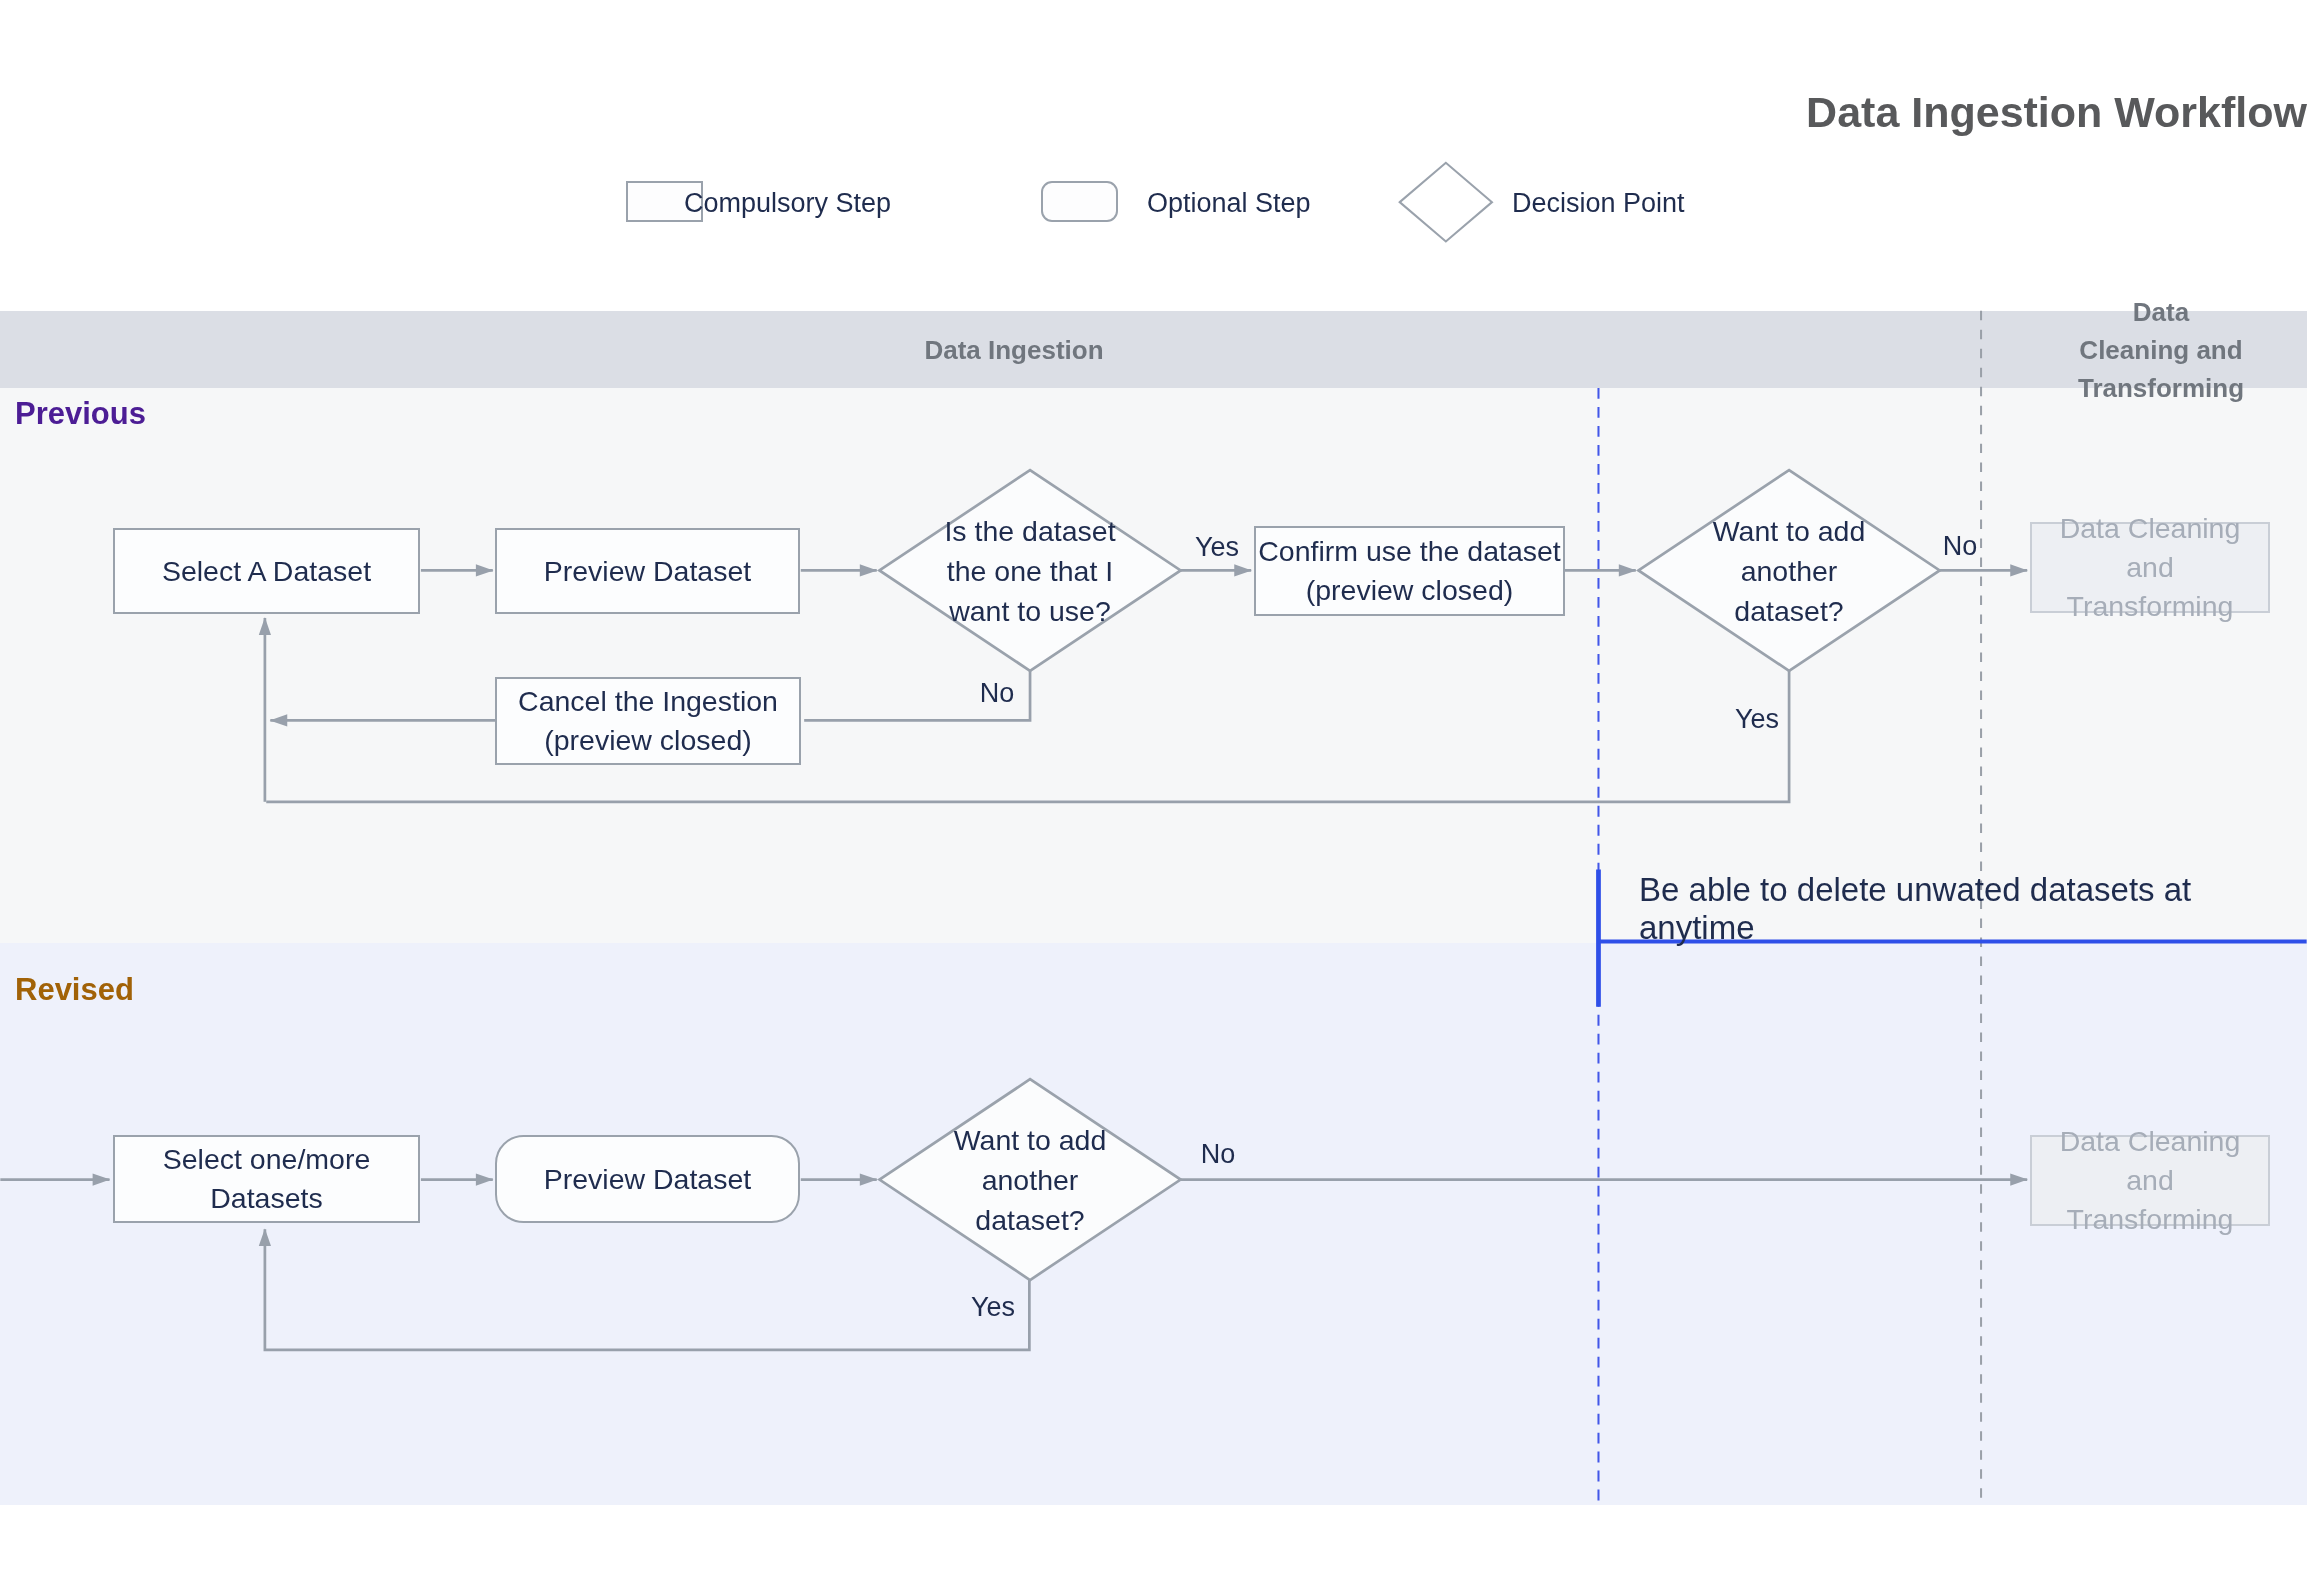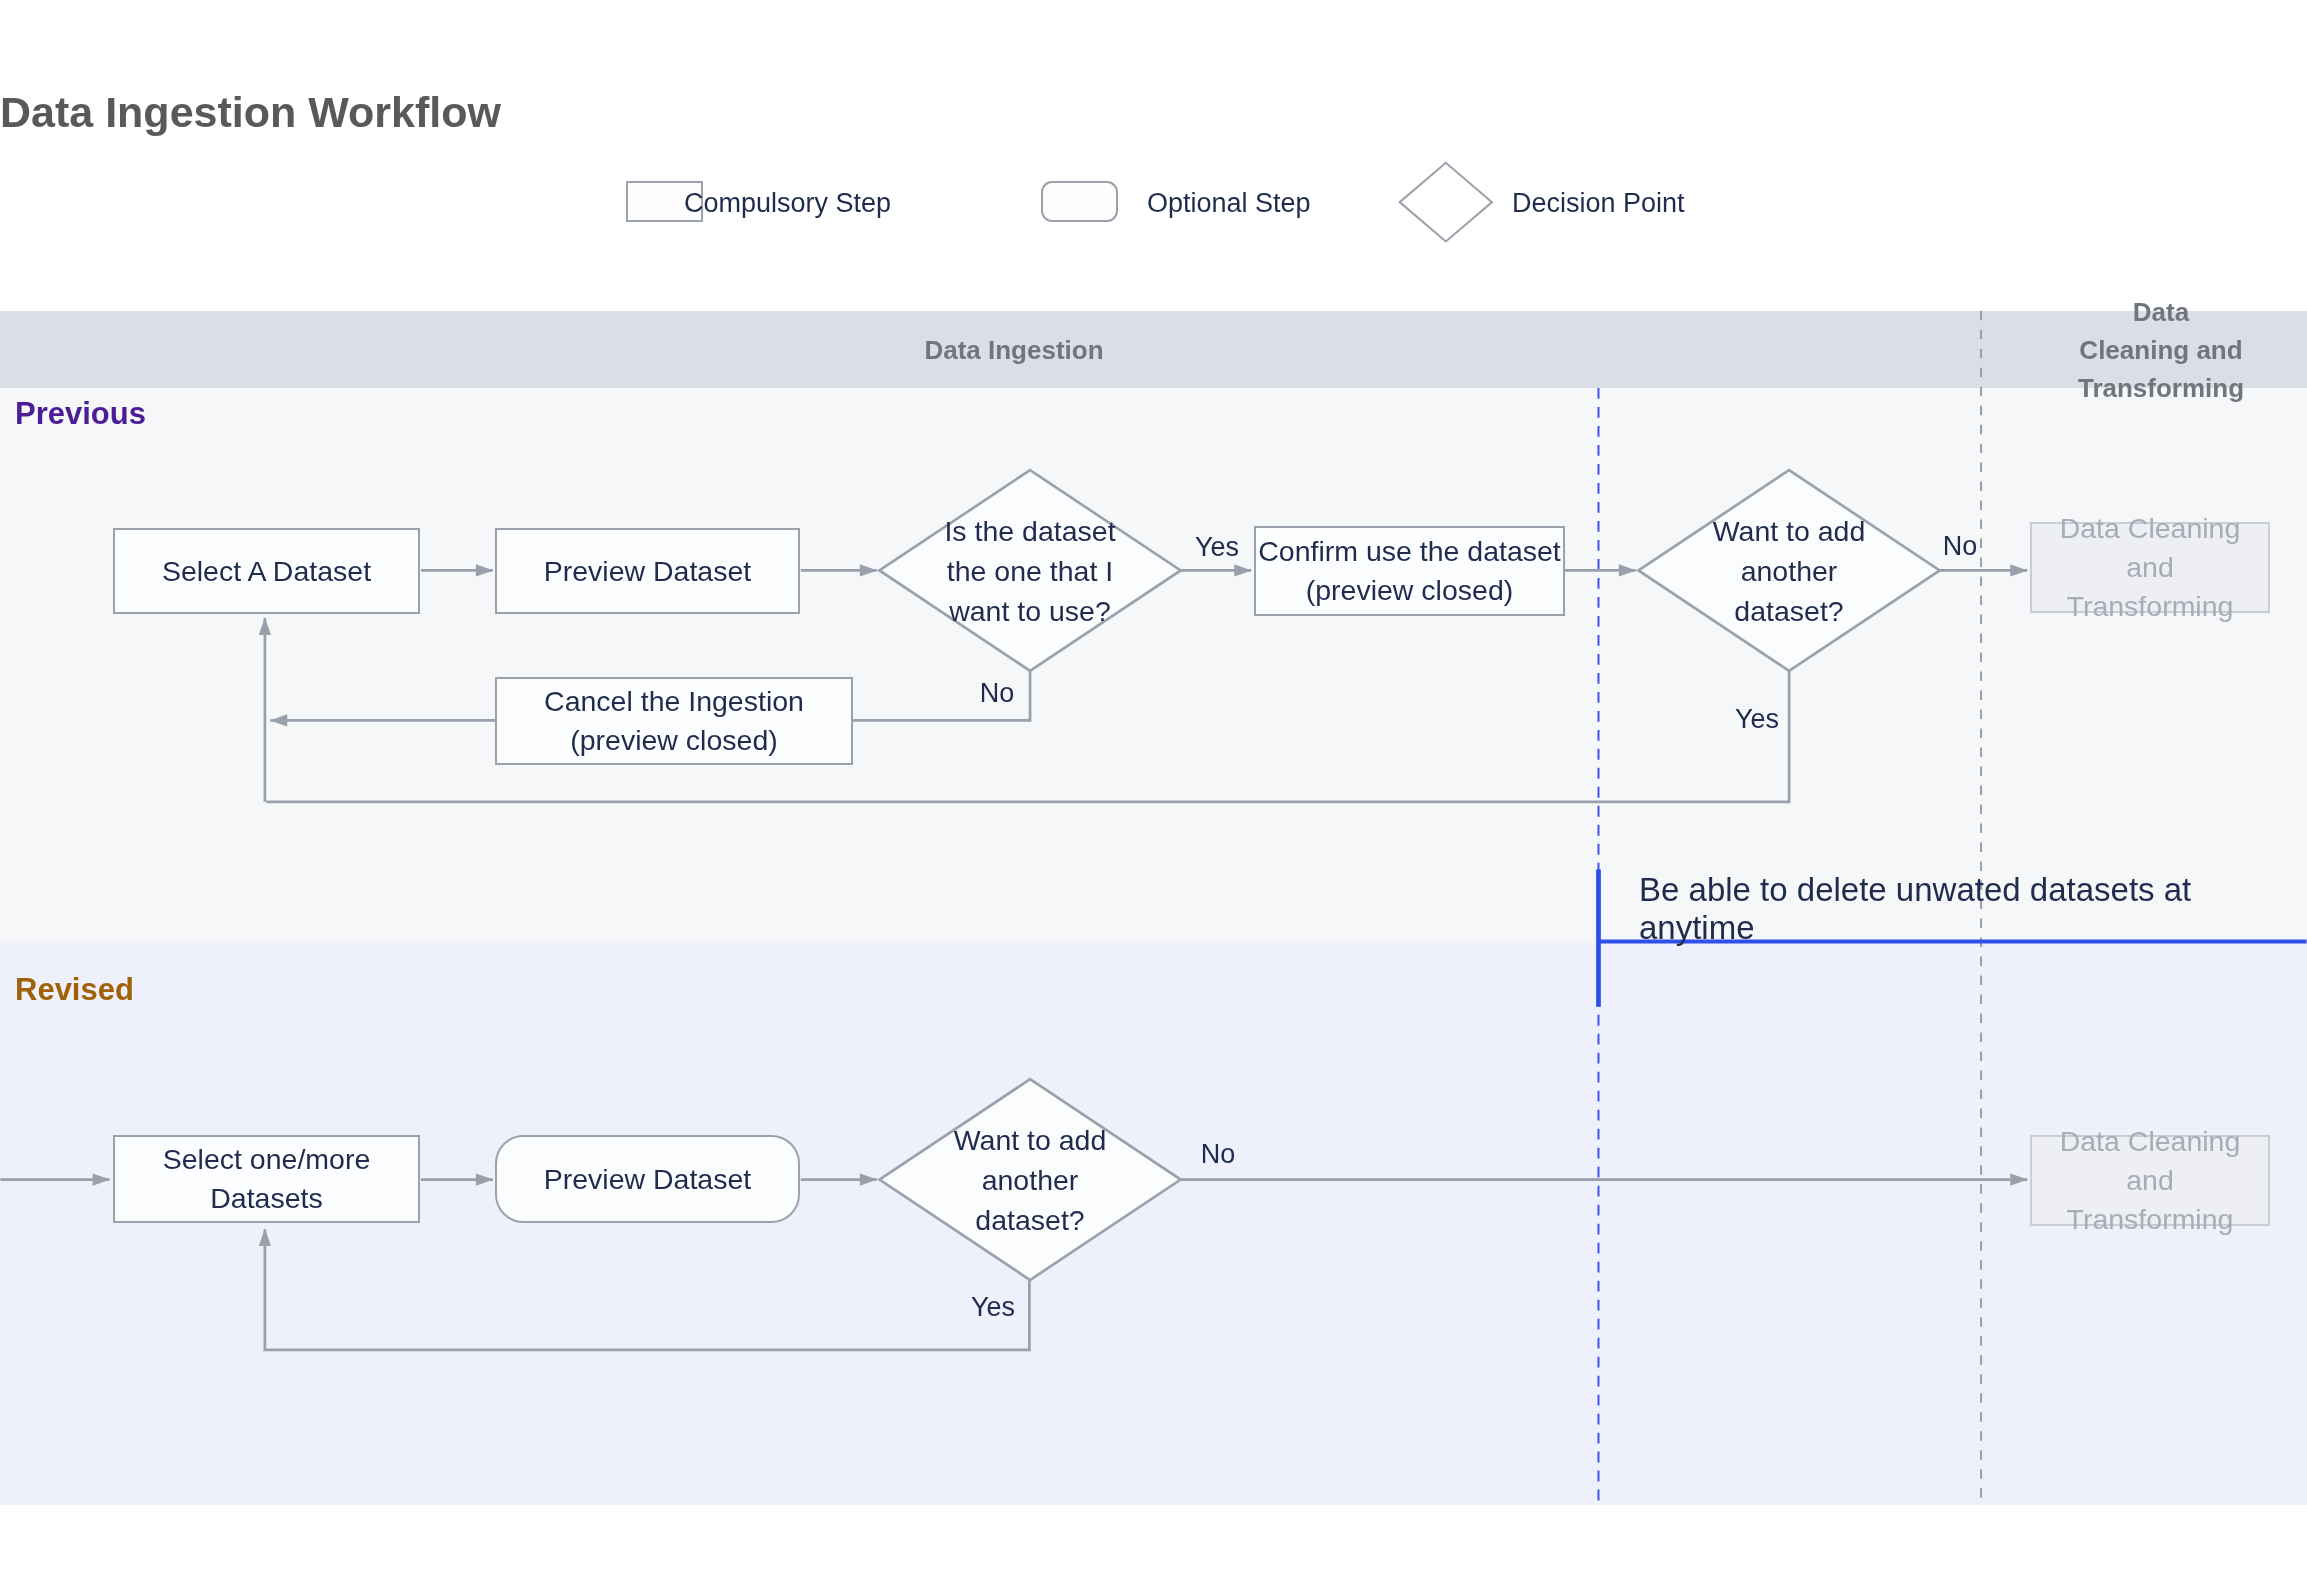--- a/index.html
+++ b/index.html
@@ -7,21 +7,21 @@
     position:relative;width:2307px;height:1590px;background:#ffffff;overflow:hidden;
     font-family:"Liberation Sans","DejaVu Sans",sans-serif;color:#1f2c4e;
   }
   .bg{position:absolute;left:0;width:2307px;}
   #band{top:311px;height:77px;background:#dbdee5;}
   #sec-previous{top:388px;height:555px;background:#f6f7f8;}
   #sec-revised{top:943px;height:562px;background:#eef1fb;}
   #lines{position:absolute;left:0;top:0;z-index:2;}
   .txt{position:absolute;z-index:3;white-space:pre-line;}
   .center{transform:translate(-50%,-50%);text-align:center;}
-  #title{top:88px;left:0;width:2307px;text-align:left;font-size:43px;font-weight:bold;color:#58595b;}
+  #title{top:88px;left:0;width:2307px;text-align:right;font-size:43px;font-weight:bold;color:#58595b;}
   .legend-shape{position:absolute;z-index:3;background:#fdfdfe;border:2px solid #9aa2ac;width:77px;height:41px;box-sizing:border-box;}
   #legend-rounded{border-radius:11px;}
   .legend-label{font-size:27px;color:#1f2c4e;line-height:27px;transform:translateY(-50%);}
   .lane-label{font-size:26px;font-weight:bold;color:#70767e;line-height:38px;}
   .section-label{font-size:31px;font-weight:bold;color:#4c1d95;line-height:34px;}
   #lbl-revised{color:#a16207;}
   .node{
     position:absolute;z-index:3;box-sizing:border-box;background:#fcfdfe;border:2.7px solid #9aa2ac;
     display:flex;align-items:center;justify-content:center;text-align:center;
     font-size:28.5px;line-height:39px;color:#1f2c4e;white-space:pre-line;
@@ -104,21 +104,21 @@
   <div class="dtext" style="left:1030px;top:571px;width:258px;">Is the dataset
 the one that I
 want to use?</div>
   <div class="node" style="left:1254px;top:526px;width:311px;height:90px;">Confirm use the dataset
 (preview closed)</div>
   <div class="dtext" style="left:1789px;top:571px;width:231px;">Want to add
 another
 dataset?</div>
   <div class="node disabled" style="left:2030px;top:522px;width:240px;height:91px;">Data Cleaning and
 Transforming</div>
-  <div class="node" style="left:495px;top:677px;width:358px;height:88px;">Cancel the Ingestion
+  <div class="node" style="left:495px;top:677px;width:306px;height:88px;">Cancel the Ingestion
 (preview closed)</div>
 
   <div class="edge-label" style="left:1217px;top:547px;">Yes</div>
   <div class="edge-label" style="left:1960px;top:546px;">No</div>
   <div class="edge-label" style="left:997px;top:693px;">No</div>
   <div class="edge-label" style="left:1757px;top:719px;">Yes</div>
 
   <div class="txt" id="annotation" style="left:1639px;top:909px;transform:translateY(-50%);">Be able to delete unwated datasets at anytime</div>
 
   <div class="node" style="left:113px;top:1135px;width:307px;height:88px;">Select one/more

